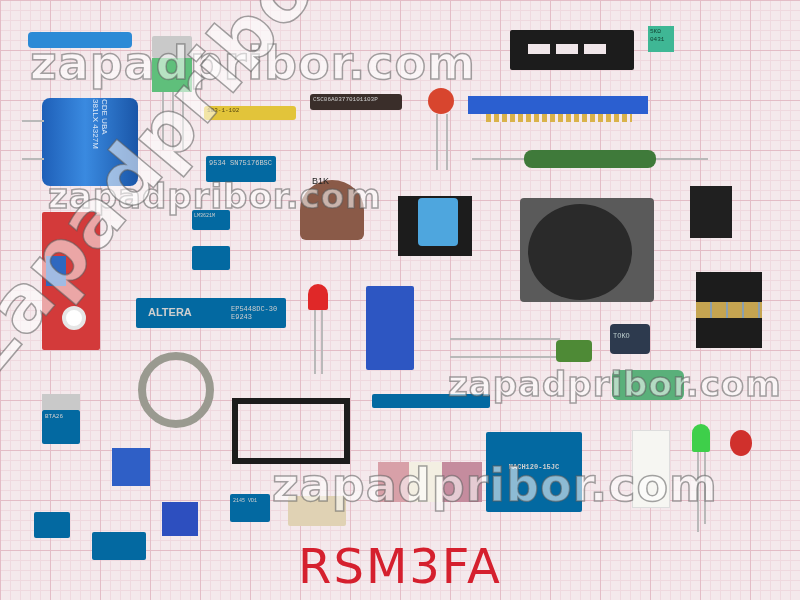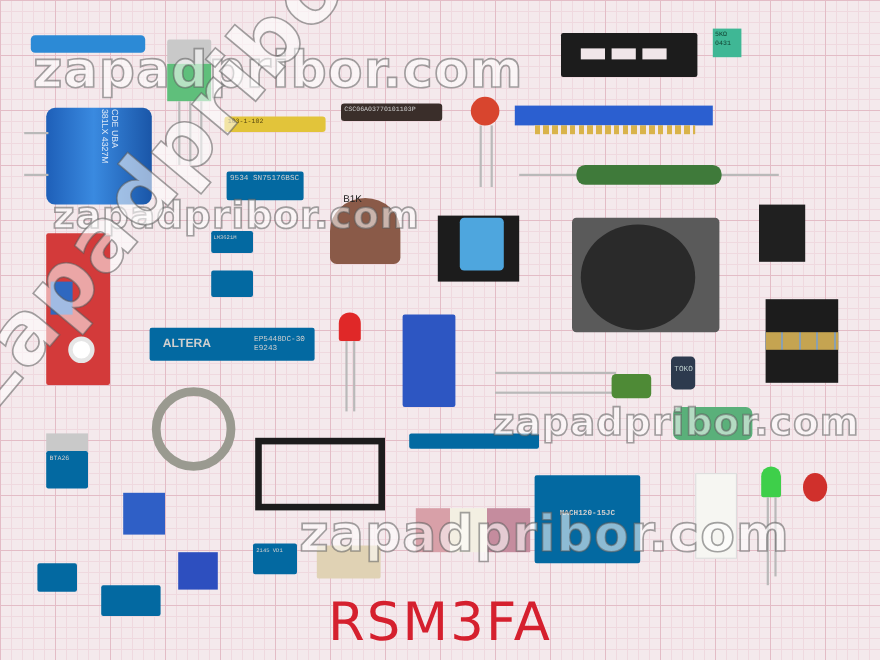--- a/index.html
+++ b/index.html
@@ -102,21 +102,21 @@
 
   <div class="abs" style="left:690px;top:186px;width:42px;height:52px;background:#202020;"></div>
 
   <div class="abs" style="left:696px;top:272px;width:66px;height:76px;background:#1c1c1c;"></div>
   <div class="abs" style="left:696px;top:302px;width:66px;height:16px;background:repeating-linear-gradient(90deg,#c5a451 0 14px,#8aa0b0 14px 16px);"></div>
 
   <div class="hlead" style="left:450px;top:338px;width:110px;"></div>
   <div class="hlead" style="left:450px;top:356px;width:110px;"></div>
   <div class="abs" style="left:556px;top:340px;width:36px;height:22px;background:#4e8a36;border-radius:4px;"></div>
 
-  <div class="abs" style="left:610px;top:324px;width:22px;height:30px;background:#2d3a4e;border-radius:4px;">
+  <div class="abs" style="left:610px;top:324px;width:40px;height:30px;background:#2d3a4e;border-radius:4px;">
     <span class="chiptext" style="color:#bcc;">TOKO</span>
   </div>
 
   <div class="abs" style="left:612px;top:370px;width:72px;height:30px;background:#5ab07a;border-radius:6px;"></div>
 
   <div class="abs" style="left:138px;top:352px;width:60px;height:60px;border:8px solid #9a9a90;border-radius:50%;background:transparent;"></div>
 
   <div class="abs" style="left:232px;top:398px;width:118px;height:66px;border:6px solid #1c1c1c;box-sizing:border-box;"></div>
 
   <div class="chip" style="left:372px;top:394px;width:118px;height:14px;"></div>

